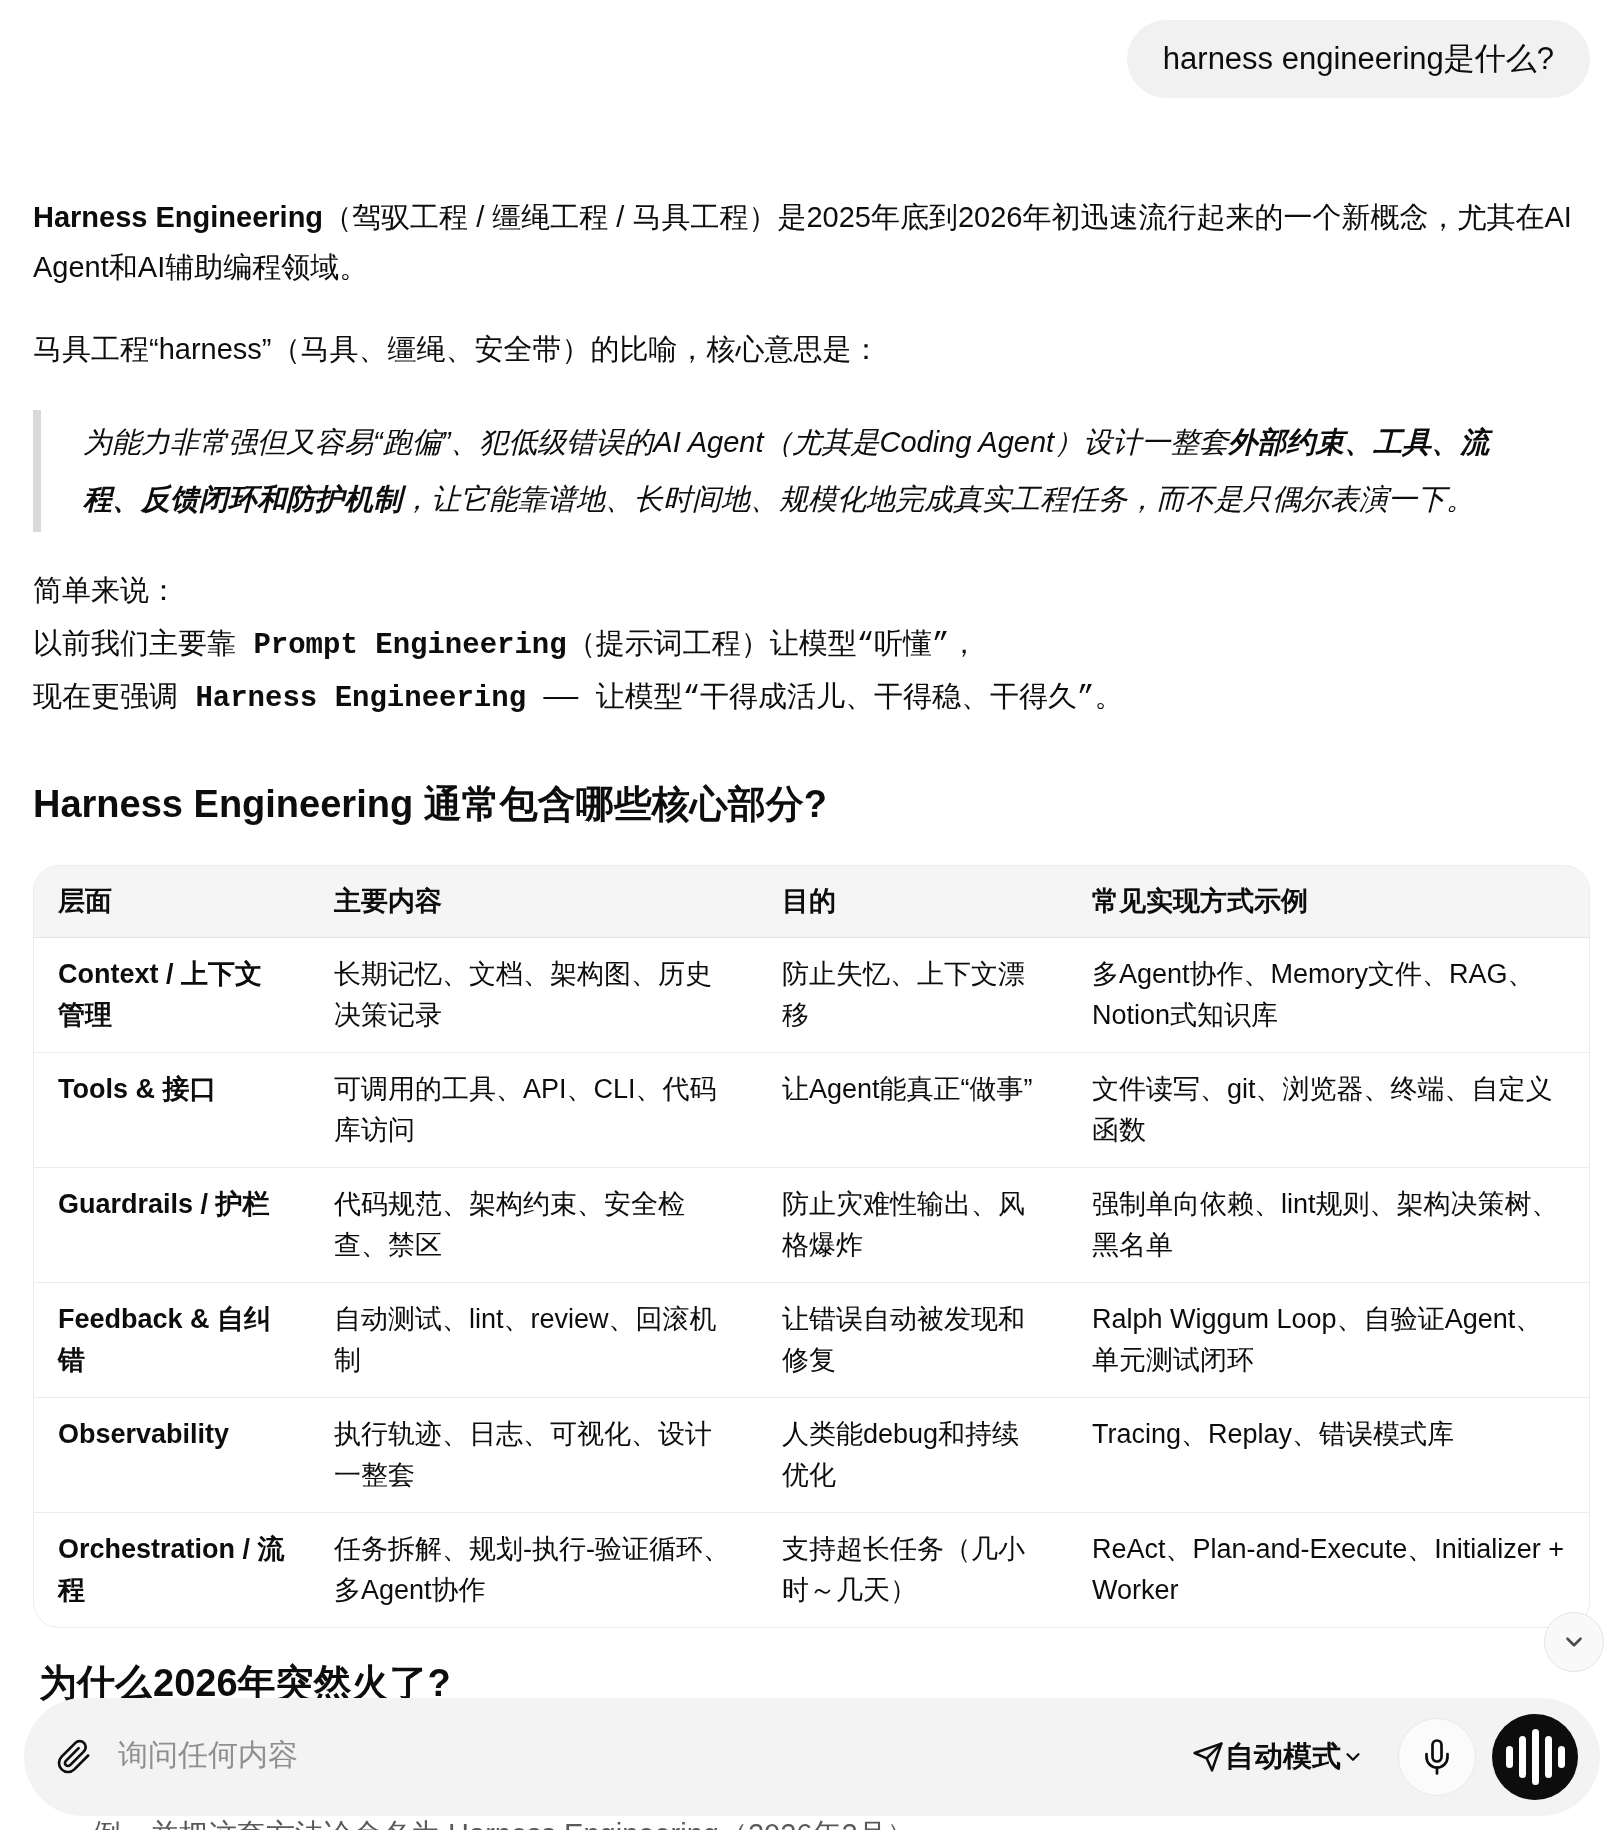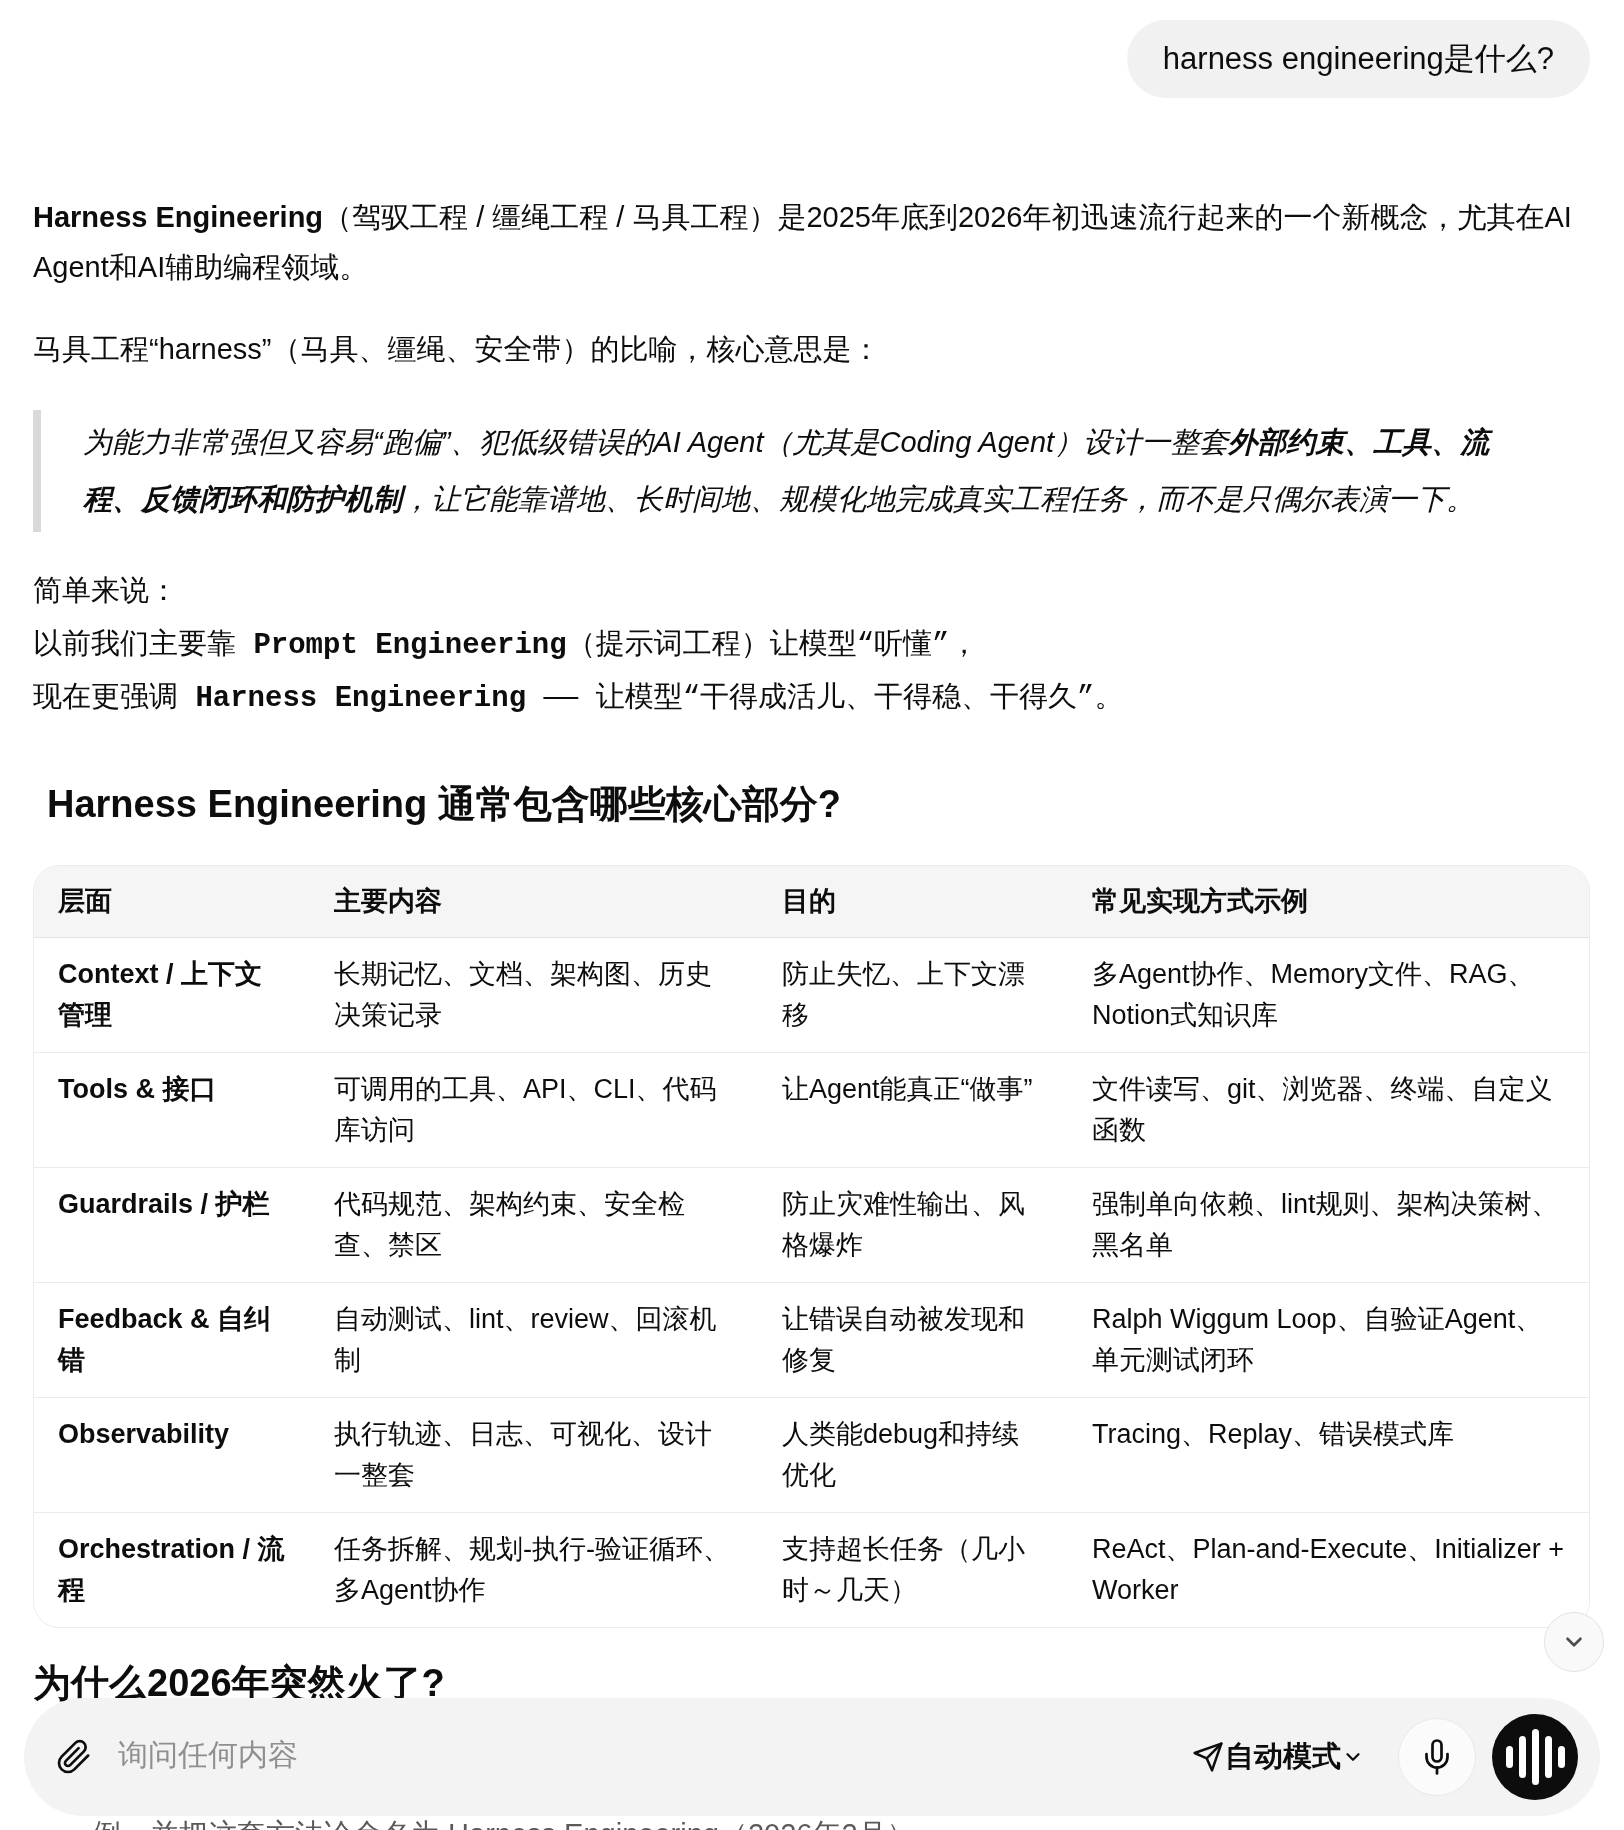--- a/index.html
+++ b/index.html
@@ -27,35 +27,35 @@
     background:var(--bubble-bg);border-radius:44px;
     padding:20px 36px;font-size:31px;line-height:38px;max-width:1100px;
   }
   .assistant{margin-top:94px;font-size:29px;line-height:50px;}
   .para{margin:0 0 32px 0;}
   blockquote{
     margin:36px 0 34px 0;border-left:8px solid var(--quote-border);
     padding:4px 60px 4px 42px;font-style:italic;line-height:57px;
   }
   .tight{margin:0;line-height:53px;font-family:Liberation Mono, monospace;}
-  h2{font-size:38px;line-height:46px;font-weight:700;margin:56px 0 38px 14px;}
+  h2{font-size:38px;line-height:46px;font-weight:700;margin:56px 0 38px 0;}
   .table-wrap{
     border:1.5px solid var(--table-border);border-radius:26px;overflow:hidden;
   }
   table{width:100%;border-collapse:collapse;table-layout:fixed;font-size:27px;line-height:41px;}
   thead th{
     background:var(--table-header-bg);text-align:left;font-weight:700;
     padding:15px 24px;border-bottom:1.5px solid #e4e4e4;
   }
   tbody td{
     padding:16px 24px;vertical-align:top;border-bottom:1.5px solid var(--row-divider);
   }
   tbody tr:last-child td{border-bottom:none;}
   td.cell-strong{font-weight:700;}
-  .next-heading{margin:32px 0 0 0;}
+  .next-heading{margin:32px 0 0 6px;}
   
   .scroll-down{
     position:absolute;right:20px;top:1612px;width:60px;height:60px;border-radius:50%;
     background:#f9f9f9;border:1px solid #e3e3e3;display:flex;align-items:center;justify-content:center;
     cursor:pointer;padding:0;
   }
   
   .composer{
     position:absolute;left:24px;right:24px;top:1698px;height:118px;z-index:10;
     background:var(--composer-bg);border-radius:60px;

